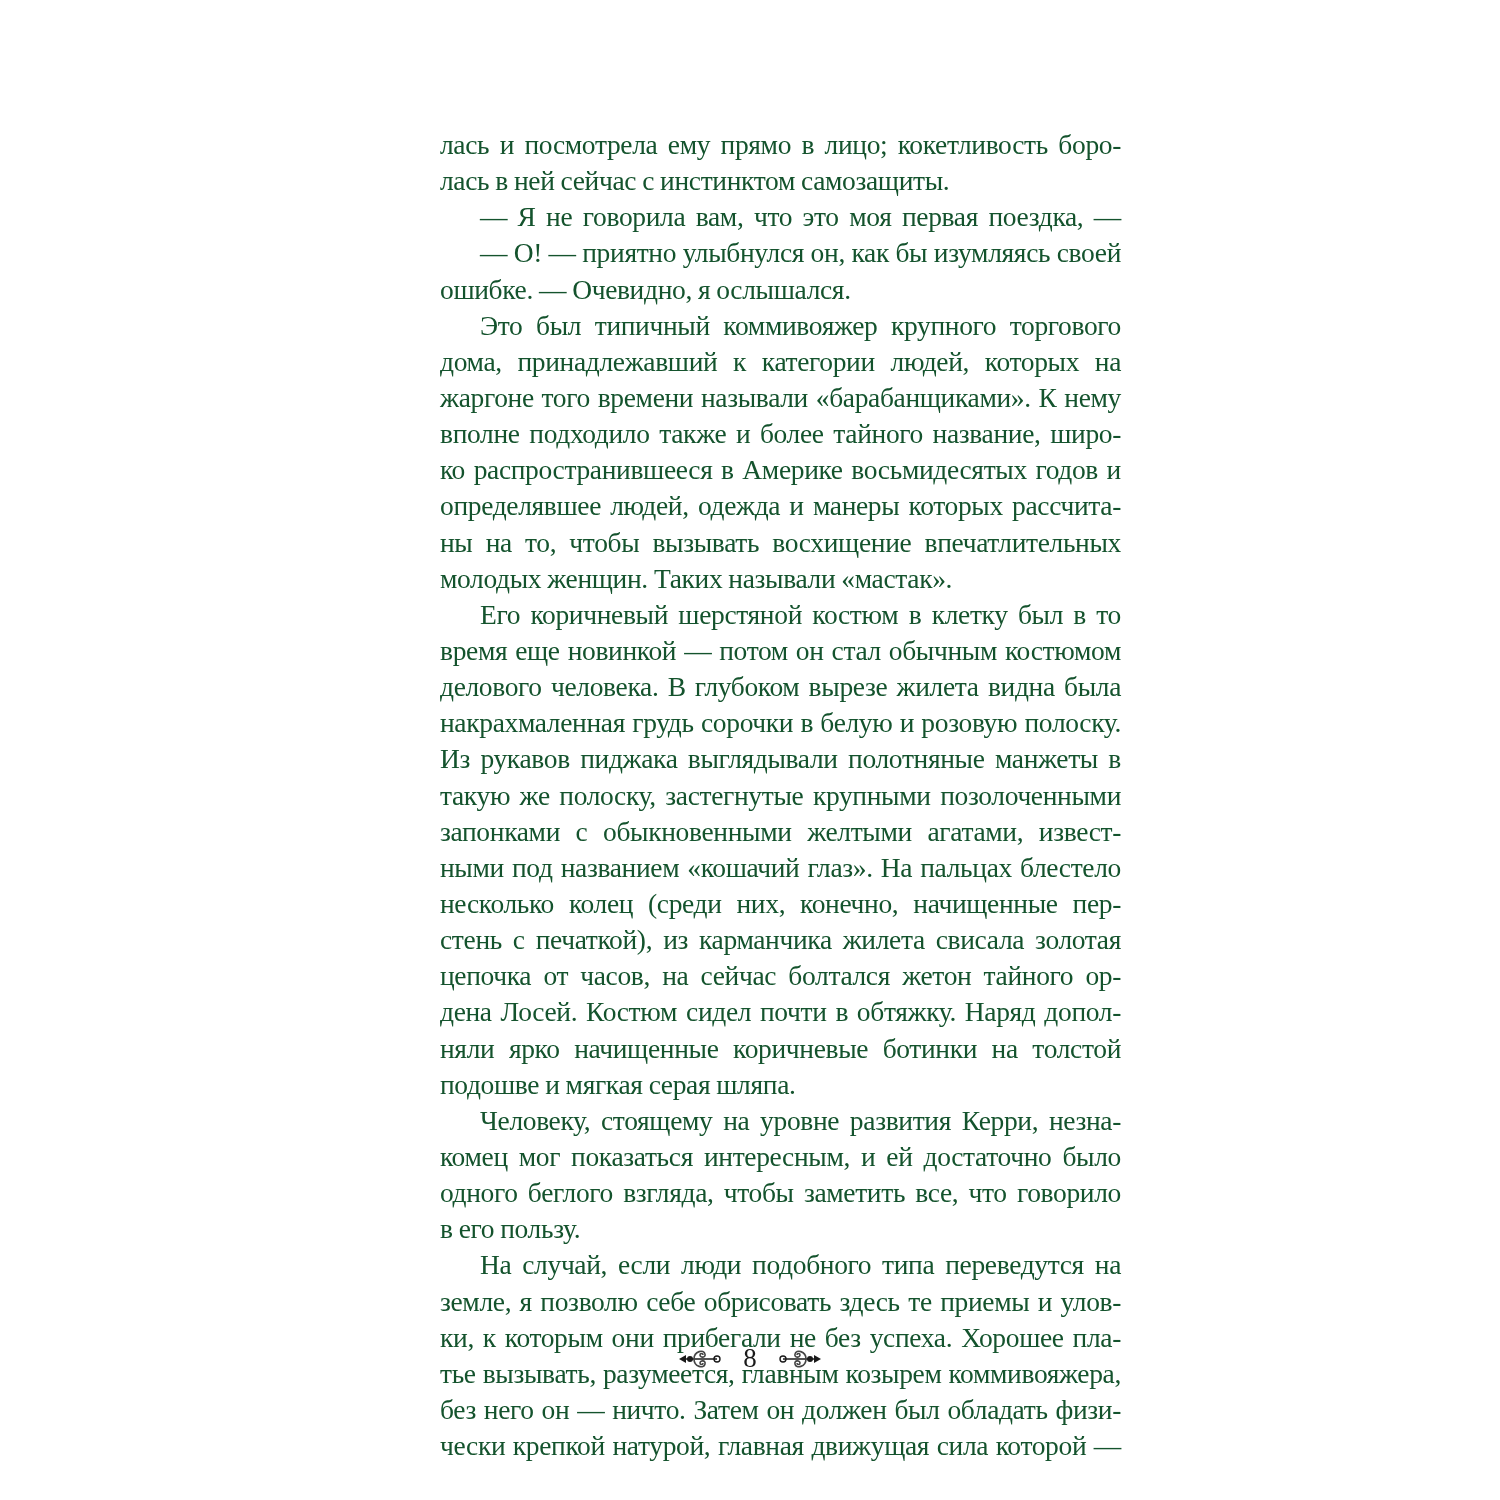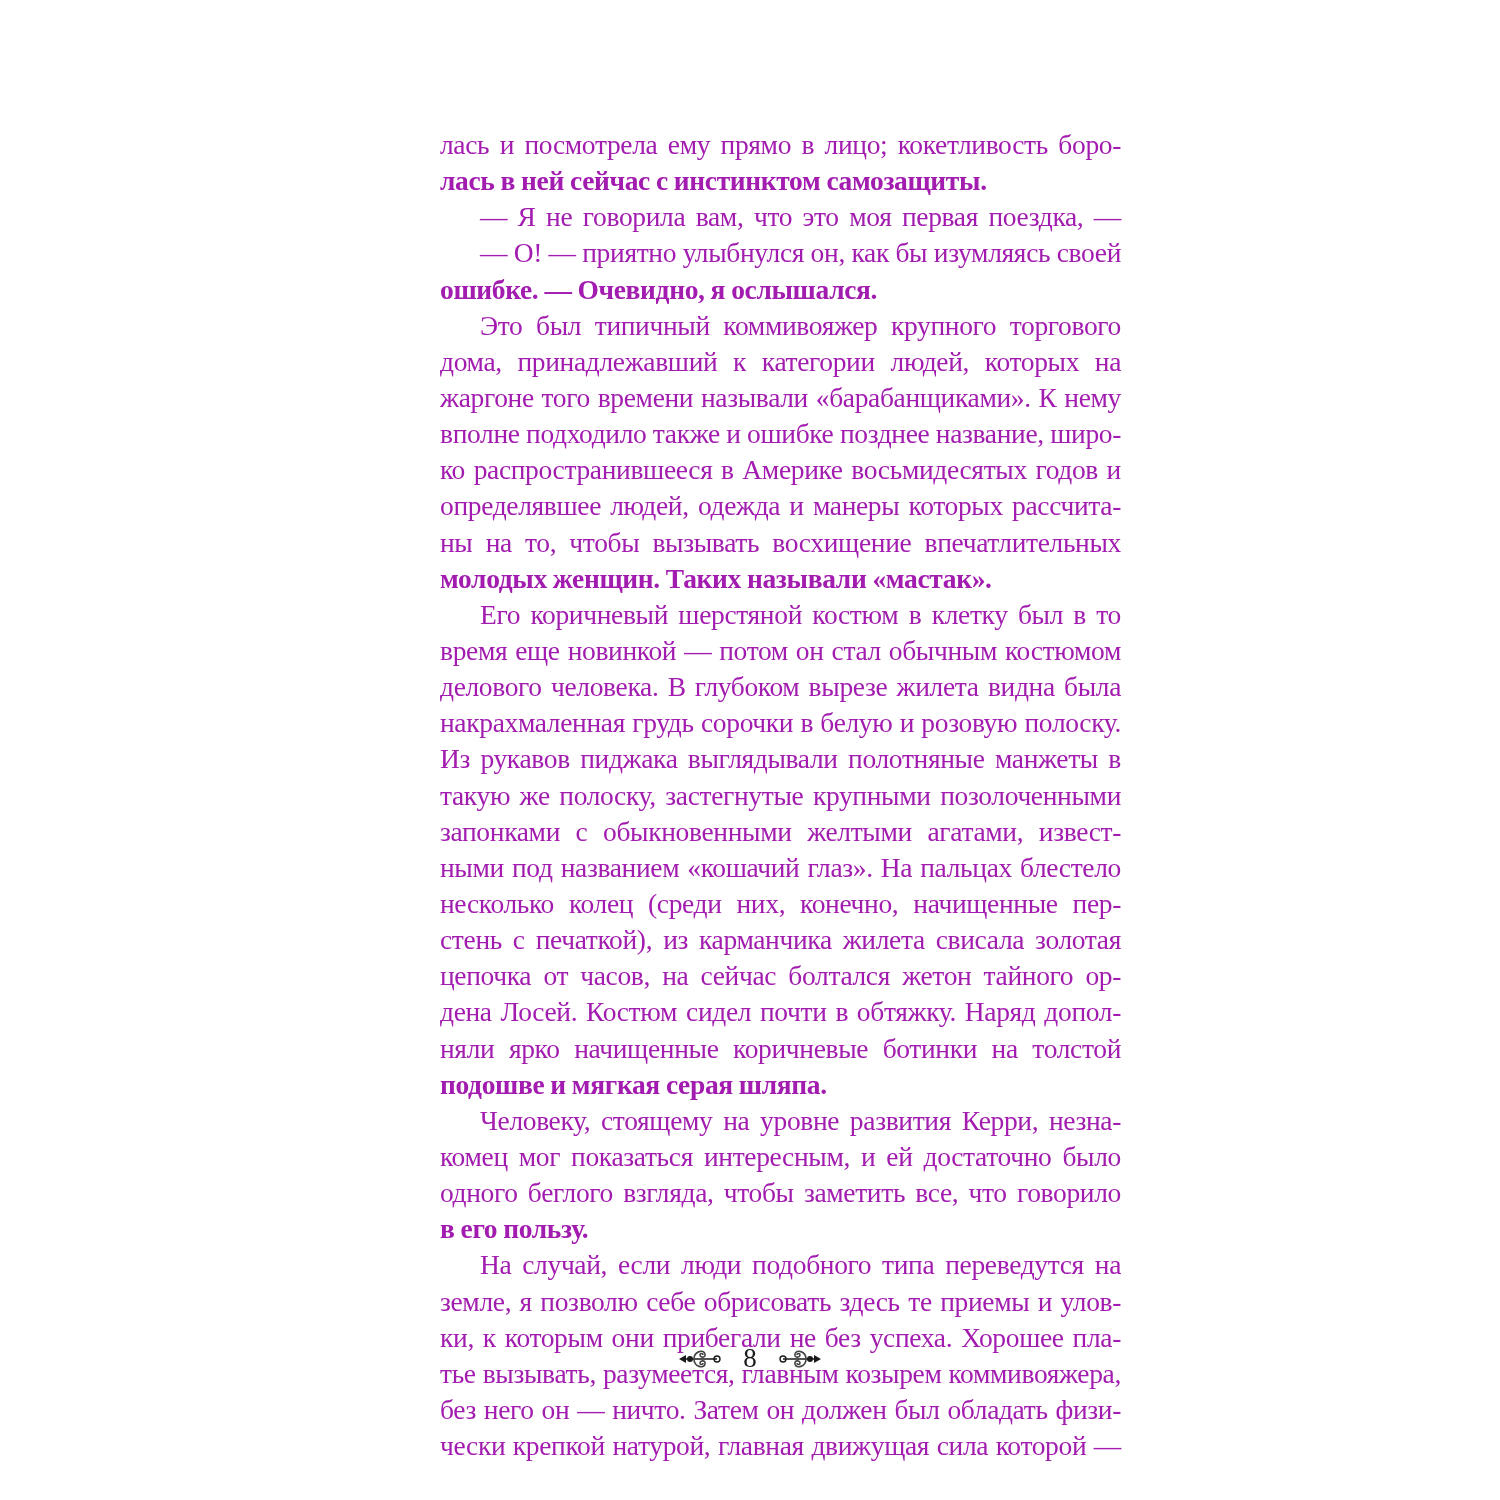--- a/index.html
+++ b/index.html
@@ -14,34 +14,33 @@
       overflow: hidden;
     }
     .page {
       position: absolute;
       left: 440px;
       top: 127px;
       width: 681px;
       font-family: "Liberation Serif", "DejaVu Serif", serif;
       font-size: 27.5px;
       line-height: 36.15px;
-      color: #a21caf;
+      color: #14532d;
       letter-spacing: -0.35px;
       word-spacing: -0.5px;
     }
     .line {
       display: block;
       white-space: nowrap;
       text-align: justify;
       text-align-last: justify;
       height: 36.15px;
     }
     .line.last {
       text-align-last: left;
-      font-weight: bold;
     }
     .line.indent {
       padding-left: 40px;
     }
     .footer {
       position: absolute;
       left: 0;
       width: 1500px;
       top: 1343px;
       text-align: center;
@@ -76,21 +75,21 @@
 
   <div>
     <span class="line indent">— О! — приятно улыбнулся он, как бы изумляясь своей</span>
     <span class="line last">ошибке. — Очевидно, я ослышался.</span>
   </div>
 
   <div>
     <span class="line indent">Это был типичный коммивояжер крупного торгового</span>
     <span class="line">дома, принадлежавший к категории людей, которых на</span>
     <span class="line">жаргоне того времени называли «барабанщиками». К нему</span>
-    <span class="line">вполне подходило также и ошибке позднее название, широ-</span>
+    <span class="line">вполне подходило также и более тайного название, широ-</span>
     <span class="line">ко распространившееся в Америке восьмидесятых годов и</span>
     <span class="line">определявшее людей, одежда и манеры которых рассчита-</span>
     <span class="line">ны на то, чтобы вызывать восхищение впечатлительных</span>
     <span class="line last">молодых женщин. Таких называли «мастак».</span>
   </div>
 
   <div>
     <span class="line indent">Его коричневый шерстяной костюм в клетку был в то</span>
     <span class="line">время еще новинкой — потом он стал обычным костюмом</span>
     <span class="line">делового человека. В глубоком вырезе жилета видна была</span>

